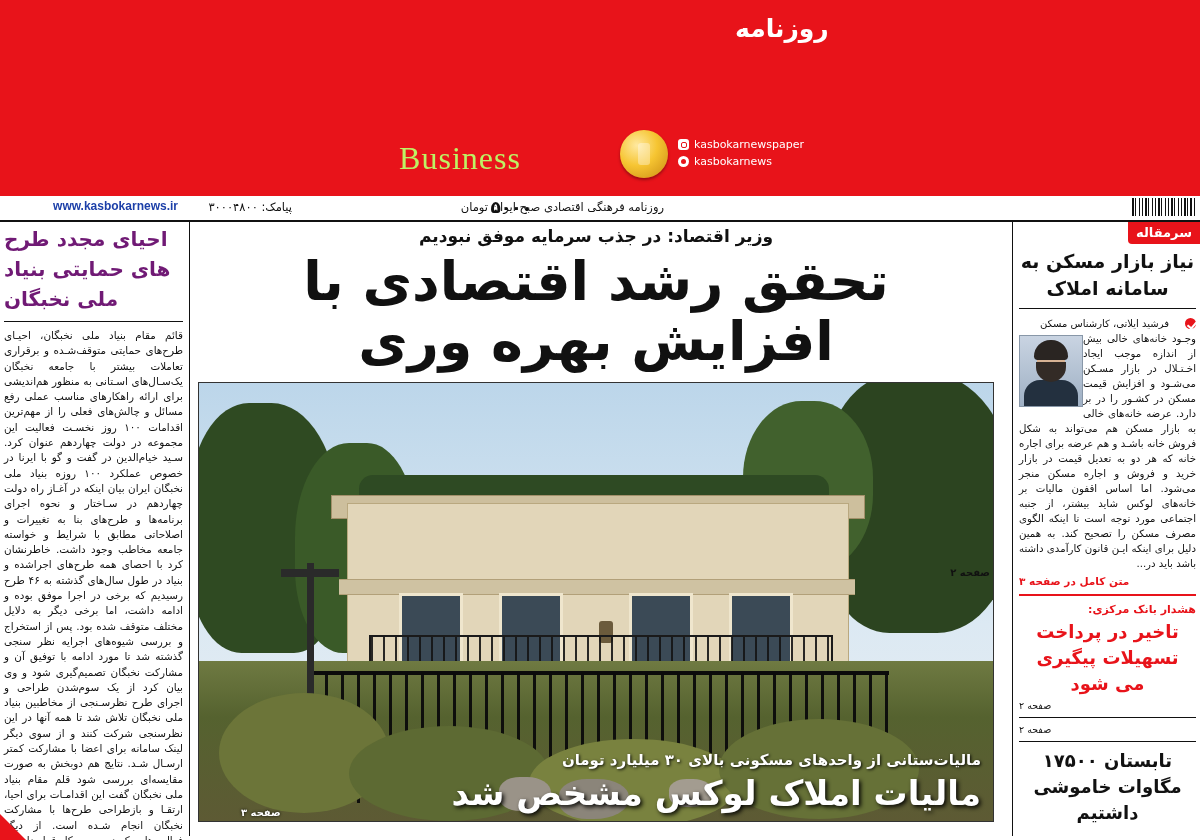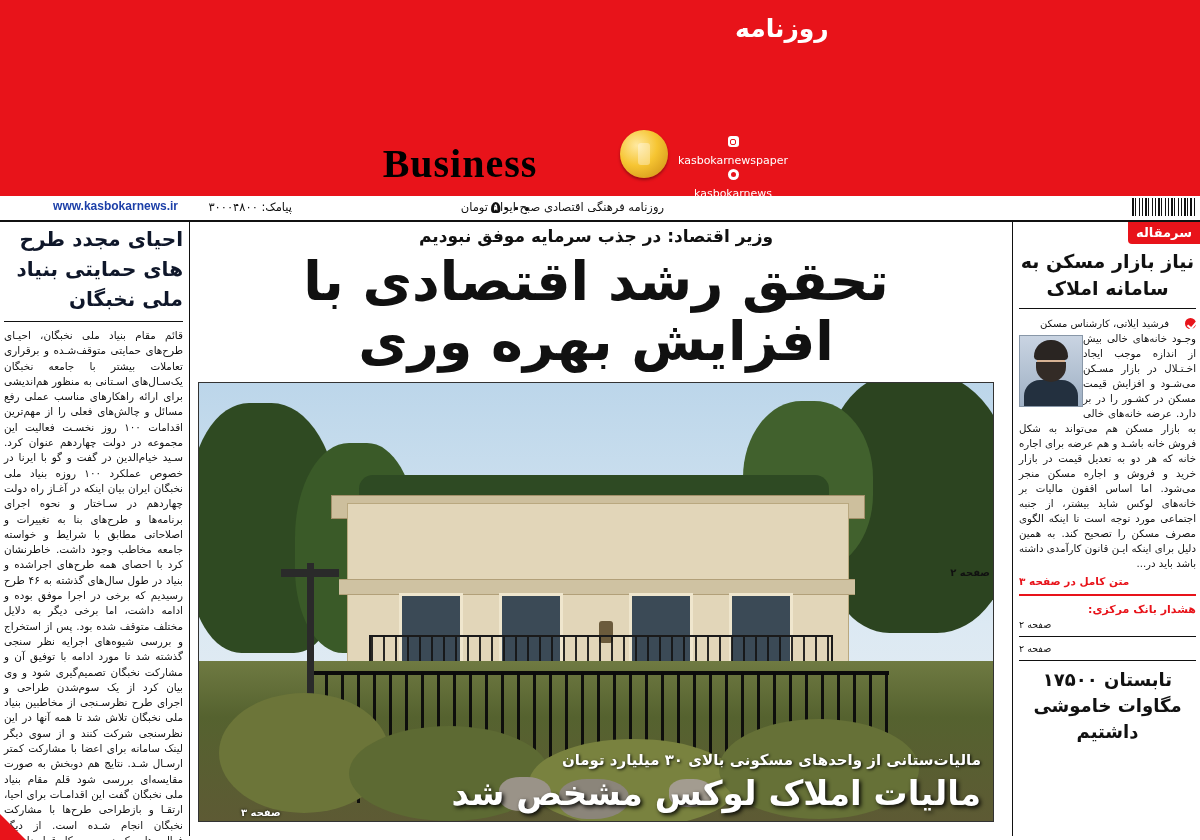--- a/index.html
+++ b/index.html
@@ -26,40 +26,40 @@
   .mast-title{
     position:absolute;top:30px;left:250px;width:740px;
     text-align:center;
     color:#ffffff;
     font-size:112px;line-height:112px;font-weight:bold;
     text-shadow:4px 4px 0 rgba(0,0,0,.35);
     font-family:"DejaVu Sans","Liberation Sans",sans-serif;
   }
   .mast-latin{
     position:absolute;top:140px;left:300px;width:320px;
-    text-align:center;color:#000000;
-    font-size:40px;font-weight:bold;
+    text-align:center;color:#bef264;
+    font-size:32px;font-weight:normal;
     font-family:"Liberation Serif","DejaVu Serif",serif;
     letter-spacing:1px;
   }
   .coin{
     position:absolute;top:130px;left:620px;width:48px;height:48px;
     border-radius:50%;
     background:radial-gradient(circle at 35% 32%, #ffe9a0 0%, #f6c532 45%, #c98a12 100%);
     box-shadow:0 2px 3px rgba(0,0,0,.35);
   }
   .coin::after{
     content:"";position:absolute;top:13px;left:18px;width:12px;height:22px;
     border-radius:3px;background:rgba(255,255,255,.35);
   }
   .social{
     position:absolute;top:136px;left:678px;color:#fff;font-size:11px;line-height:17px;
     direction:ltr;text-align:left;
   }
-  .social .row{display:flex;align-items:center;gap:5px;flex-direction:column;}
+  .social .row{display:flex;align-items:center;gap:5px;}
   .sq{
     width:11px;height:11px;border-radius:3px;background:#fff;display:inline-block;
     position:relative;
   }
   .sq.tg{border-radius:50%;}
   .sq::after{content:"";position:absolute;inset:2.5px;border:1.5px solid #e8131a;border-radius:2px;}
   .sq.tg::after{border-radius:50%;border:none;background:#e8131a;inset:3px;}
 
   
   .infobar{
@@ -89,22 +89,22 @@
   .col-left{
     position:absolute;top:0;left:4px;width:186px;height:614px;
     border-right:1px solid #111;padding-right:6px;box-sizing:border-box;
   }
   .col-mid{
     position:absolute;top:0;left:196px;width:800px;height:614px;
   }
 
   
   .lc-title{
-    font-size:20px;font-weight:bold;line-height:30px;color:#0f172a;
-    text-align:right;margin-top:2px;
+    font-size:20px;font-weight:bold;line-height:30px;color:#701a75;
+    text-align:left;margin-top:2px;
   }
   .lc-rule{border-top:1px solid #111;margin:7px 0 6px 0;}
   .lc-body{
     font-size:10.4px;line-height:15.3px;text-align:justify;color:#111;
     column-count:1;
   }
 
   
   .kicker{
     text-align:center;font-size:17px;font-weight:bold;color:#111;
@@ -280,20 +280,21 @@
         <span class="body"></span>
           <span class="face"></span>
           <span class="beard"></span>
           <span class="hair"></span>
       </div>
       <div class="rc-body">وجـود خانه‌های خالی بیش از اندازه موجب ایجاد اخـتـلال در بازار مسـکن می‌شـود و افزایش قیمت مسکن در کشـور را در بر دارد. عرضه خانه‌های خالی به بازار مسکن هم می‌تواند به شکل فروش خانه باشـد و هم عرضه برای اجاره خانه که هر دو به تعدیل قیمت در بازار خرید و فروش و اجاره مسکن منجر می‌شود. اما اساس اقفون مالیات بر خانه‌های لوکس شاید بیشتر، از جنبه اجتماعی مورد توجه است تا اینکه الگوی مصرف مسکن را تصحیح کند. به همین دلیل برای اینکه ایـن قانون کارآمدی داشته باشد باید در...</div>
       <div class="rc-more">متن کامل در صفحه ۳</div>
 
       <div class="hr-red"></div>
       <div class="warn">هشدار بانک مرکزی:</div>
+      <div class="rc-h2" style="color:#e8131a">تاخیر در پرداخت تسهیلات پیگیری می شود</div>
       <div class="rc-pg">صفحه ۲</div>
 
       <div class="hr-blk"></div>
       <div class="rc-pg">صفحه ۲</div>
 
       <div class="hr-blk"></div>
       <div class="rc-h2">تابستان ۱۷۵۰۰ مگاوات خاموشی داشتیم</div>
 
     </div>
 

